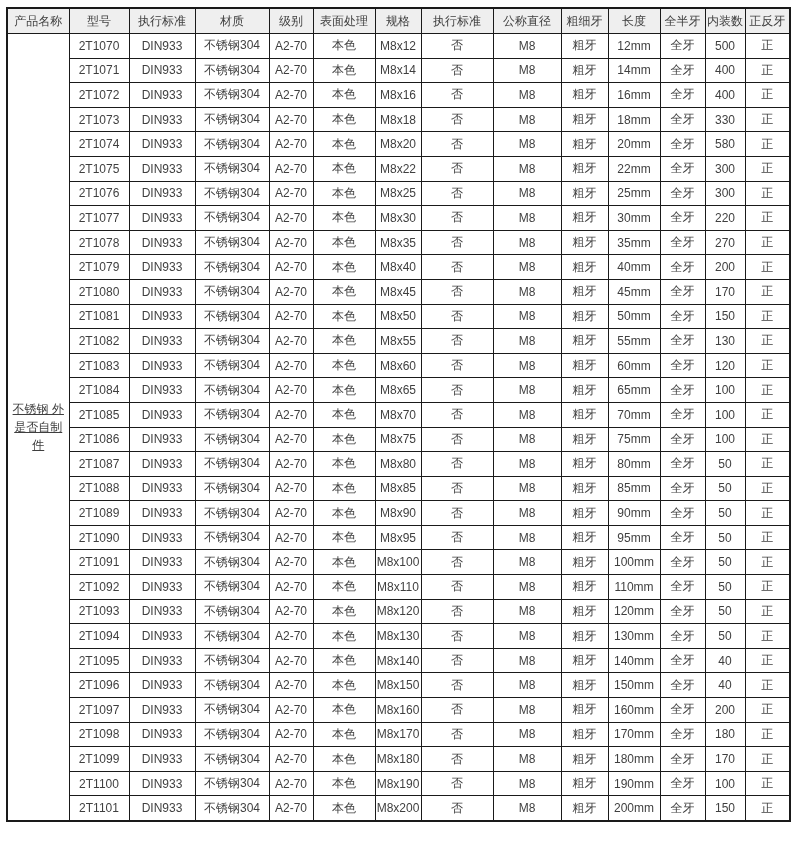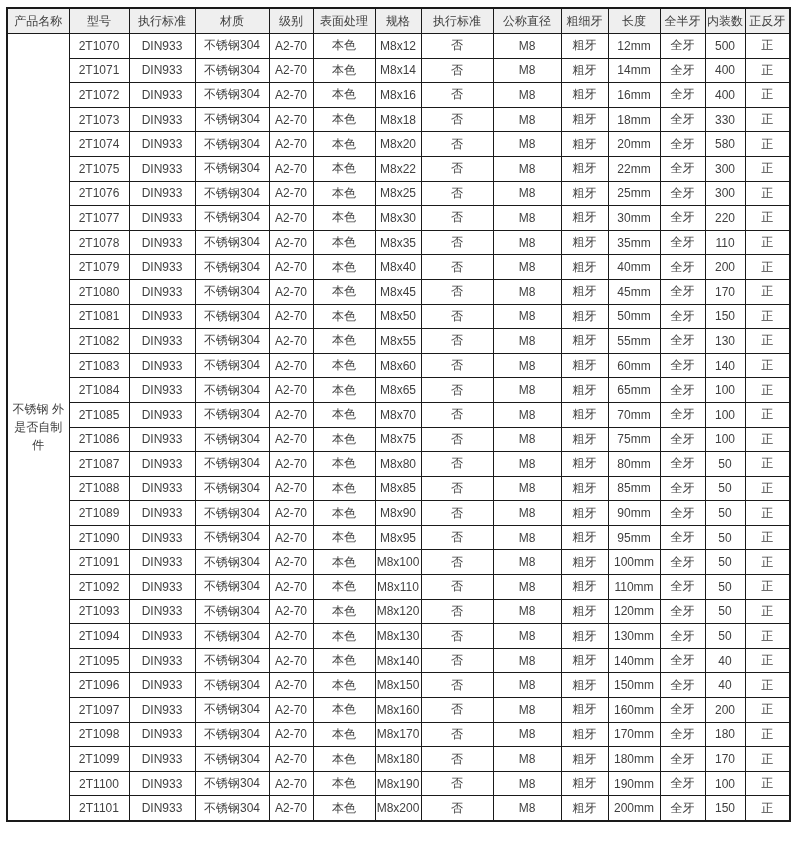--- a/index.html
+++ b/index.html
@@ -38,20 +38,21 @@
     background: var(--header-bg, #efefef);
     height: 24px;
   }
   .spec-table tbody td {
     height: 23.6px;
   }
   .spec-table td.product-cell {
     white-space: normal;
     line-height: 18px;
     padding: 0 3px;
+    text-decoration: underline;
   }
   
   .c0 { width: 62px; }
   .c1 { width: 60px; }
   .c2 { width: 66px; }
   .c3 { width: 74px; }
   .c4 { width: 44px; }
   .c5 { width: 62px; }
   .c6 { width: 46px; }
   .c7 { width: 72px; }
@@ -232,21 +233,21 @@
           <td>DIN933</td>
           <td>不锈钢304</td>
           <td>A2-70</td>
           <td>本色</td>
           <td>M8x35</td>
           <td>否</td>
           <td>M8</td>
           <td>粗牙</td>
           <td>35mm</td>
           <td>全牙</td>
-          <td>110</td>
+          <td>270</td>
           <td>正</td>
         </tr>
         <tr>
           <td>2T1079</td>
           <td>DIN933</td>
           <td>不锈钢304</td>
           <td>A2-70</td>
           <td>本色</td>
           <td>M8x40</td>
           <td>否</td>
@@ -307,21 +308,21 @@
           <td>DIN933</td>
           <td>不锈钢304</td>
           <td>A2-70</td>
           <td>本色</td>
           <td>M8x60</td>
           <td>否</td>
           <td>M8</td>
           <td>粗牙</td>
           <td>60mm</td>
           <td>全牙</td>
-          <td>140</td>
+          <td>120</td>
           <td>正</td>
         </tr>
         <tr>
           <td>2T1084</td>
           <td>DIN933</td>
           <td>不锈钢304</td>
           <td>A2-70</td>
           <td>本色</td>
           <td>M8x65</td>
           <td>否</td>

